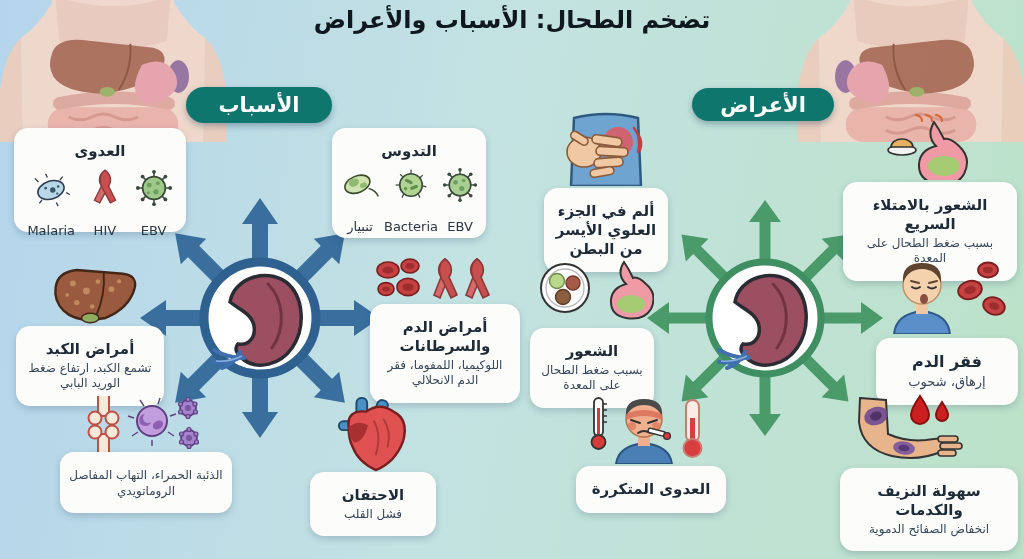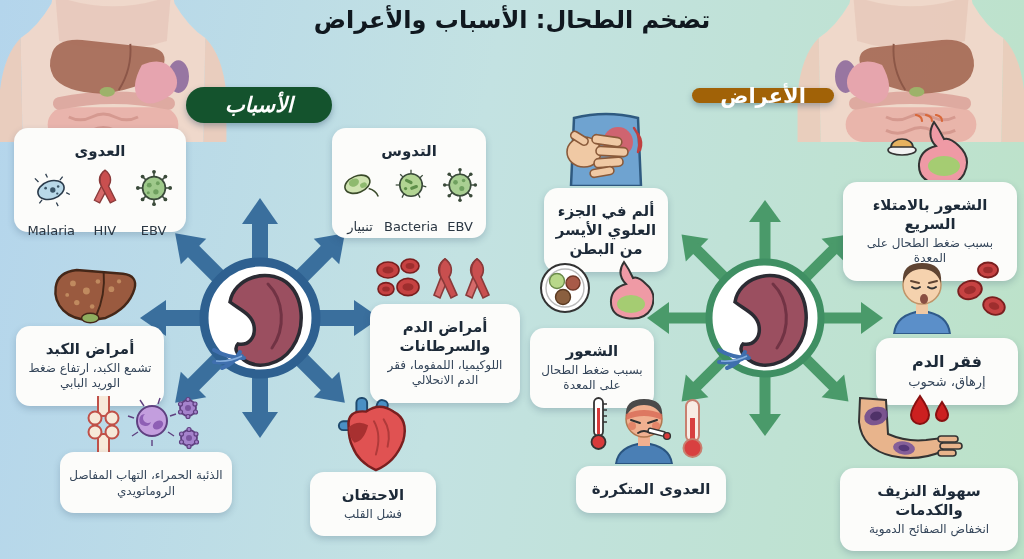--- a/index.html
+++ b/index.html
@@ -14,22 +14,22 @@
     font-size:24px;font-weight:bold;color:#10181f;letter-spacing:0;
   }
   .torso{opacity:.95;}
   .torso-left{left:-12px;top:-12px;}
   .torso-right{right:-12px;top:-12px;transform:scaleX(-1);}
   .pill{
     display:flex;align-items:center;justify-content:center;direction:rtl;
     border-radius:20px;color:#fff;font-weight:bold;font-size:21px;
     box-shadow:0 3px 6px rgba(30,60,90,.35);
   }
-  .pill-causes{left:186px;top:87px;width:146px;height:36px;background:#14532d;font-style:italic;}
-  .pill-symptoms{left:692px;top:88px;width:142px;height:15px;background:#a16207;}
+  .pill-causes{left:186px;top:87px;width:146px;height:36px;background:#0f766e;}
+  .pill-symptoms{left:692px;top:88px;width:142px;height:33px;background:#0f766e;}
   .card{
     background:#fcfcfa;border-radius:14px;text-align:center;direction:rtl;
     box-shadow:0 3px 7px rgba(35,65,95,.22);padding:14px 6px;box-sizing:border-box;
   }
   .card-title{font-weight:bold;font-size:15px;color:#1d2a38;line-height:1.25;}
   .card-sub{font-size:12px;color:#35465a;line-height:1.3;margin-top:2px;}
   .trio{display:flex;justify-content:space-around;align-items:flex-end;margin-top:6px;}
   .trio-item{display:flex;flex-direction:column;align-items:center;gap:16px;}
   .trio-label{font-size:13px;color:#2a3642;direction:ltr;}
 </style>

